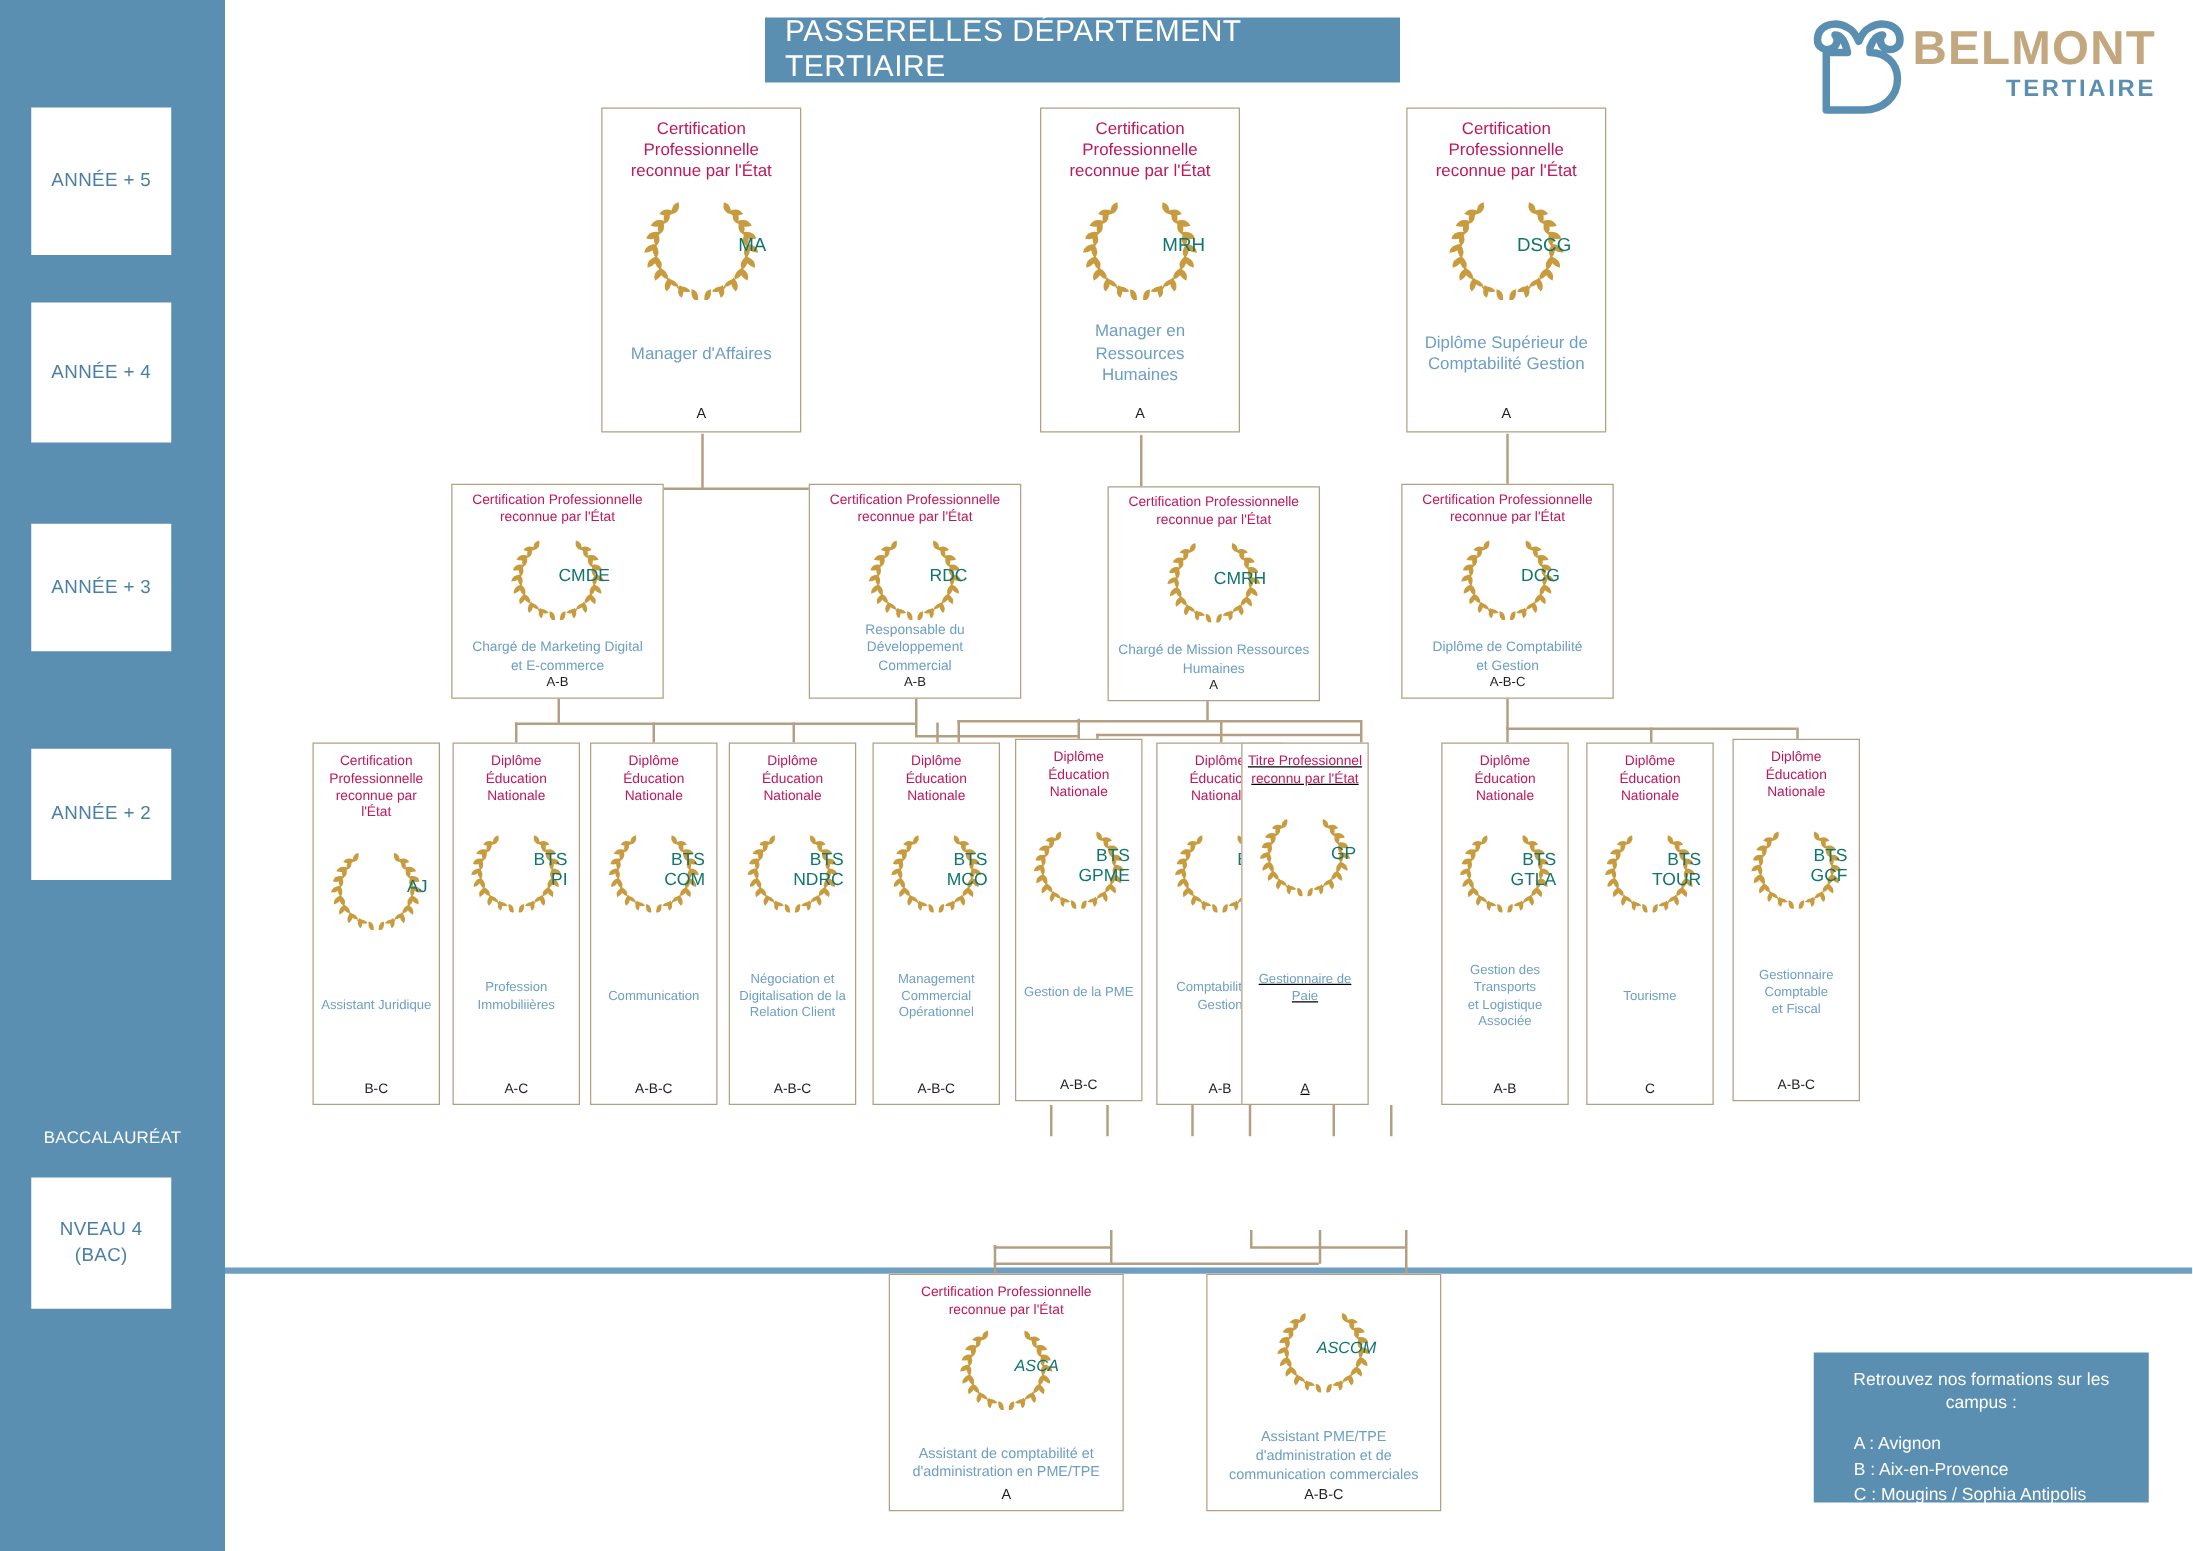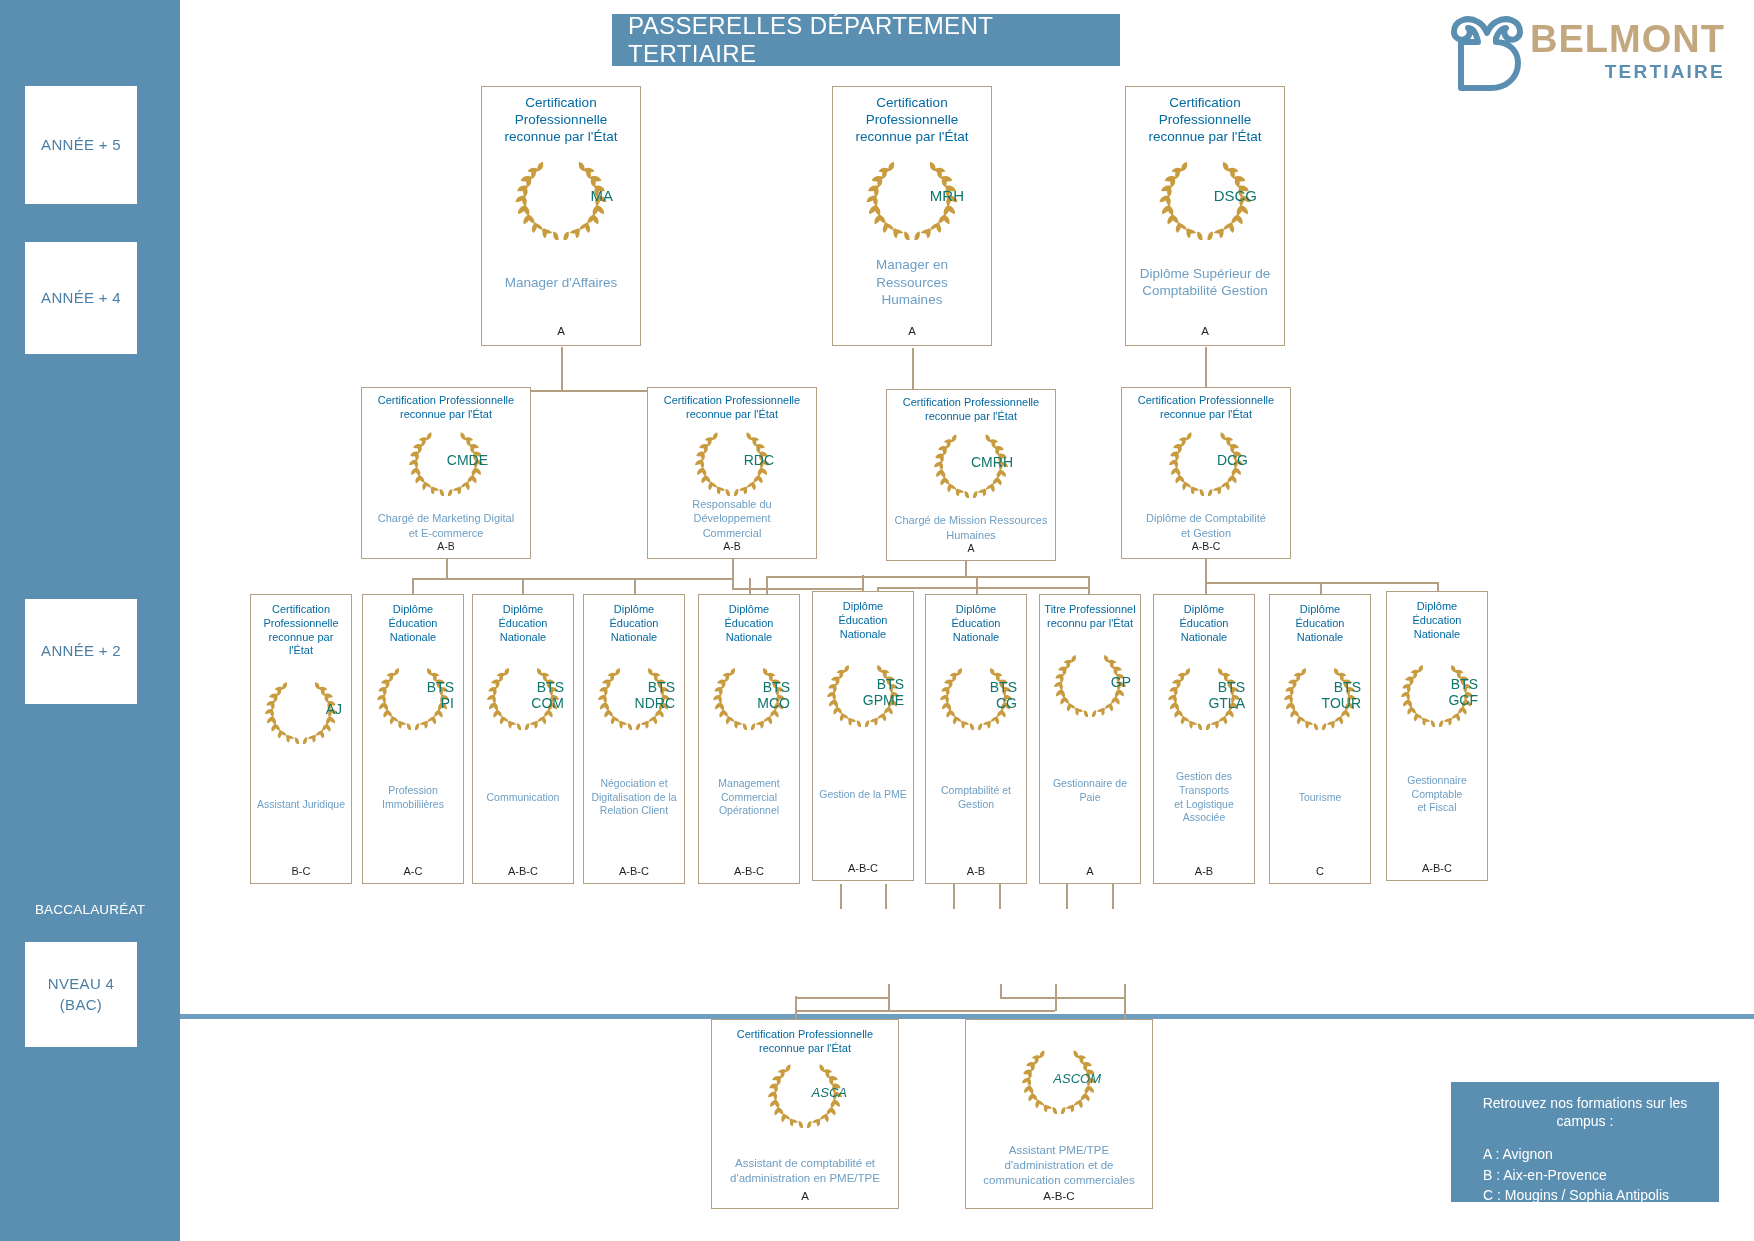--- a/index.html
+++ b/index.html
@@ -89,21 +89,21 @@
   .card {
     position: absolute;
     background: #ffffff;
     border: 1.5px solid #b59f82;
     display: flex;
     flex-direction: column;
     align-items: center;
     z-index: 5;
   }
   .card .kind {
-    color: #0369a1;
+    color: #be185d;
     text-align: center;
     line-height: 1.25;
     width: 100%;
   }
   .wreath { position: relative; }
   .wreath svg { display:block; width:100%; height:100%; }
   .wreath .abbr {
     position: absolute;
     left: 0; right: 0; top: 50%;
     transform: translateY(-52%);
@@ -187,20 +187,22 @@
 </head>
 <body>
 
 <div id="page">
 
   <div id="left-rail">
     <div class="year-chip" style="top:86px;height:118px;">ANNÉE
 + 5</div>
     <div class="year-chip" style="top:242px;height:112px;">ANNÉE
 + 4</div>
+    <div class="year-chip" style="top:419px;height:102px;">ANNÉE
++ 3</div>
     <div class="year-chip" style="top:599px;height:105px;">ANNÉE
 + 2</div>
     <div id="bac-label" style="top:902px;">BACCALAURÉAT</div>
     <div class="year-chip" style="top:942px;height:105px;">NVEAU
 4 (BAC)</div>
   </div>
   <div id="bac-line"></div>
 
   <div id="title-banner">PASSERELLES DÉPARTEMENT TERTIAIRE</div>
 
@@ -558,21 +560,21 @@
       <div class="abbr">BTS
 CG</div>
     </div>
     <div class="spacer"></div>
     <div class="title" style="white-space:pre-line">Comptabilité et
 Gestion</div>
     <div class="spacer"></div>
     <div class="campus">A-B</div>
   </div>
 
-  <div class="card r3" style="left:1039px; top:594px;">
+  <div class="card r3" style="left:993px; top:594px;text-decoration:underline;">
     <div class="kind" style="white-space:pre-line">Titre Professionnel
 reconnu par l'État</div>
     <div class="wreath">
       <svg viewBox="0 0 120 100" xmlns="http://www.w3.org/2000/svg">
           <g fill="#c89b3f">
             <use href="#lw"></use>
             <use href="#lw" transform="translate(120,0) scale(-1,1)"></use>
           </g>
         </svg>
       <div class="abbr">GP</div>

